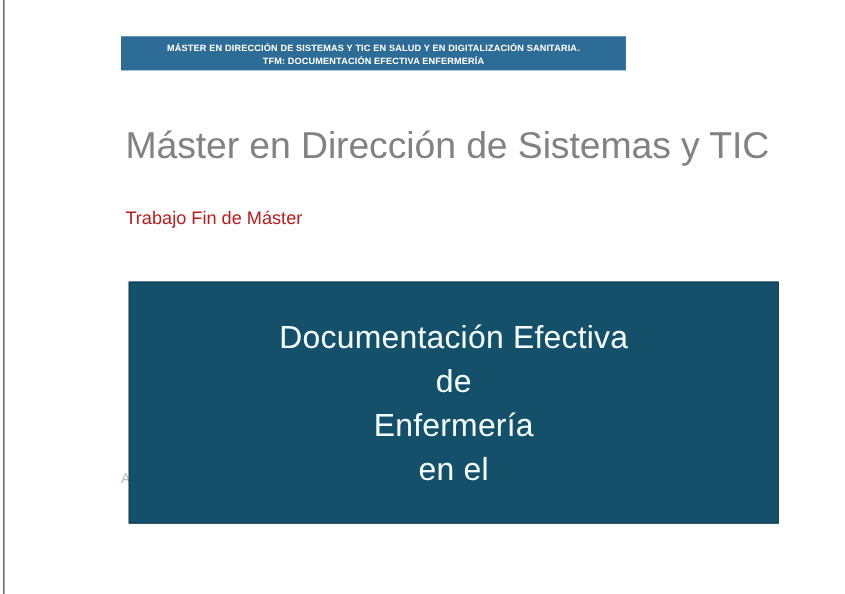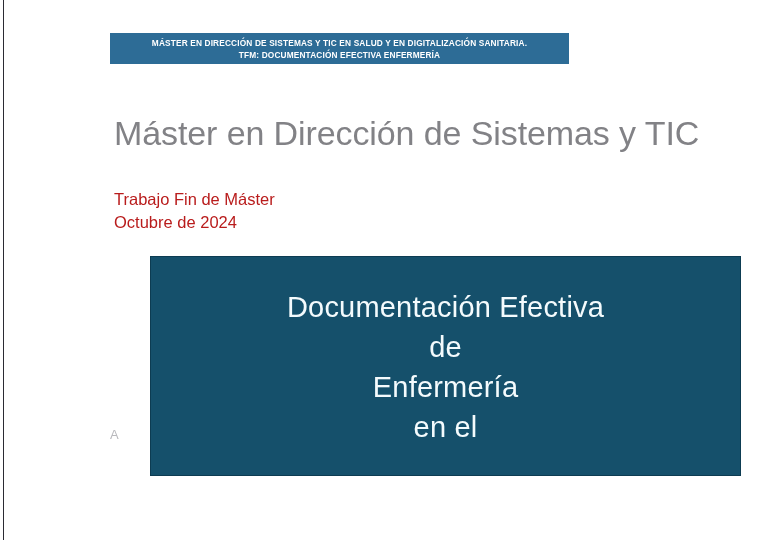--- a/index.html
+++ b/index.html
@@ -111,21 +111,20 @@
     height: 220px;
     background: #15506b;
     border: 1px solid #0d3c52;
     box-sizing: border-box;
     display: flex;
     flex-direction: column;
     align-items: center;
     justify-content: center;
     padding-top: 2px;
     box-sizing: border-box;
-    margin-left: 33px;
   }
   .panel-line {
     color: #f4fbfd;
     font-size: 29px;
     font-weight: 400;
     line-height: 40px;
     text-align: center;
     white-space: nowrap;
     letter-spacing: 0.2px;
   }
@@ -141,21 +140,20 @@
     <div class="band-line">MÁSTER EN DIRECCIÓN DE SISTEMAS Y TIC EN SALUD Y EN DIGITALIZACIÓN SANITARIA.</div>
     <div class="band-line">TFM: DOCUMENTACIÓN EFECTIVA ENFERMERÍA</div>
   </div>
 
   <div id="doc-title">
     <span class="tl">Máster en Dirección de Sistemas y TIC</span>
   </div>
 
   <div id="doc-subtitle">
     <span class="sl">Trabajo Fin de Máster</span>
-    <span class="sl">Octubre de 2024</span>
   </div>
 
   <div id="author-remnant">A</div>
 
   <div id="title-panel">
     <div class="panel-line">Documentación Efectiva</div>
     <div class="panel-line">de</div>
     <div class="panel-line">Enfermería</div>
     <div class="panel-line">en el</div>
   </div>

